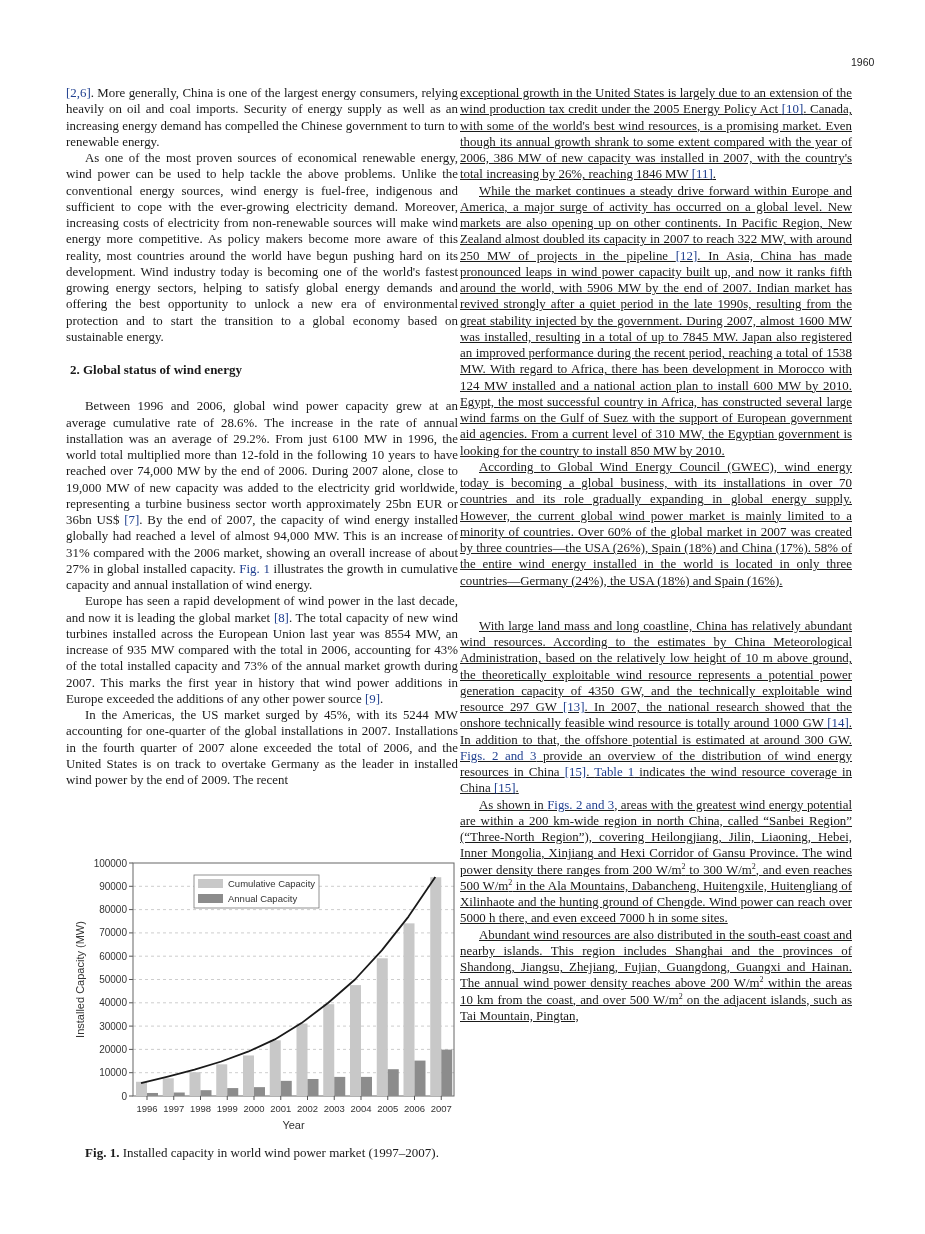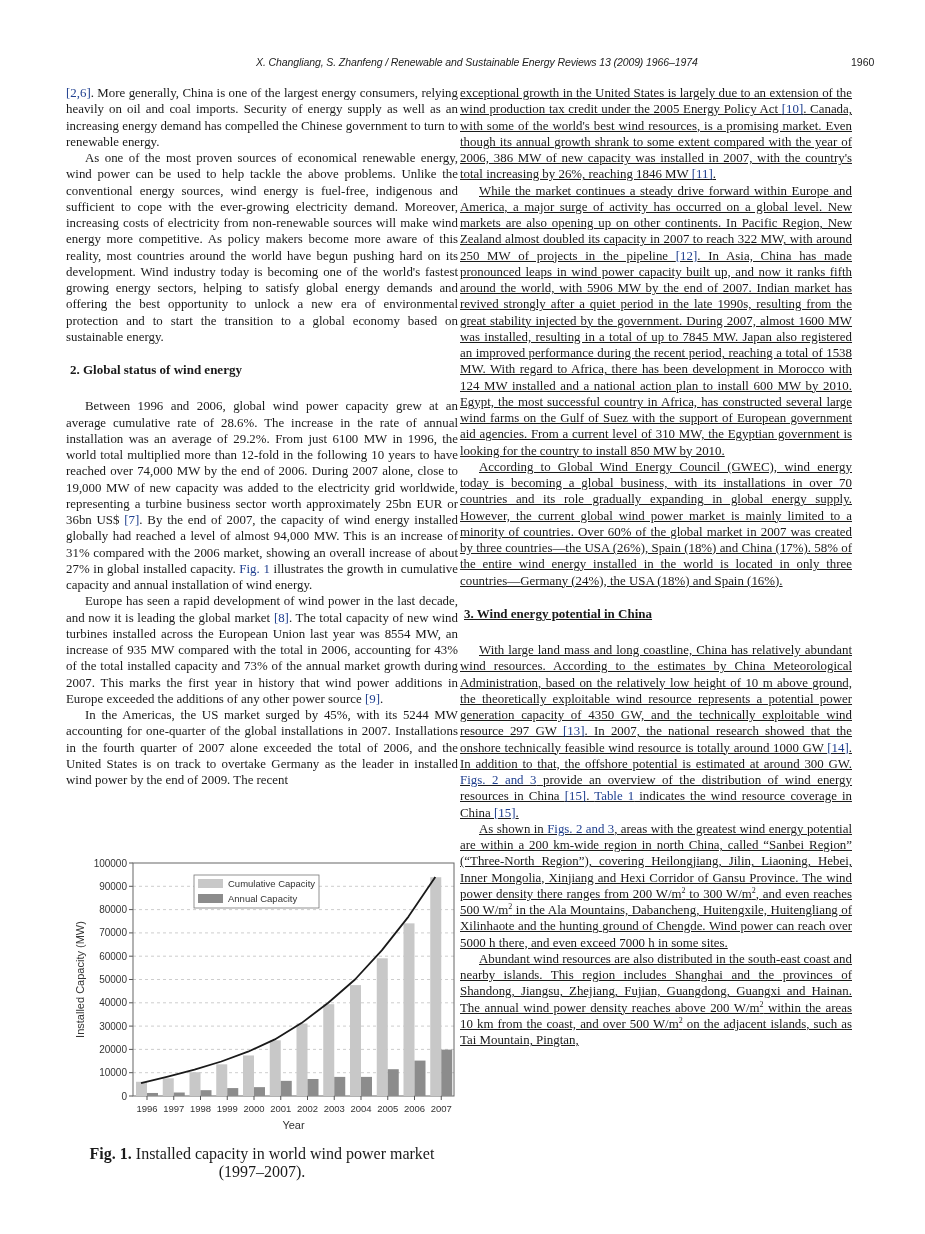--- a/index.html
+++ b/index.html
@@ -12,29 +12,28 @@
   .col.right { left:460px;text-decoration:underline; }
   .col p { margin:0; text-indent:0; }
   .col p.ind { text-indent:19px; }
   .col p.noind { text-indent:0; }
   .col h2 { margin:4px; font-size:13px; font-weight:bold; line-height:16.25px; }
   .sp-before { height:13px; }
   .sp-after { height:16px; }
   .ref { color:#1f3f8f; }
   sup { font-size:8px; line-height:0; vertical-align:super; }
   .figure { position:absolute; left:66px; top:853px; width:392px; height:290px; }
-  .caption { position:absolute; left:66px; top:1145px; width:392px; text-align:center; font-size:16px; font-family:"Liberation Serif", serif; }
+  .caption { position:absolute; left:66px; top:1145px; width:392px; text-align:center; font-size:13px; font-family:"Liberation Serif", serif; }
   .caption b { font-weight:bold; }
   svg text { font-family:"Liberation Sans", sans-serif; }
 </style>
 </head>
 <body>
 
 <div class="running-head">
-  <span class="title">X. Changliang, S. Zhanfeng / Renewable and Sustainable Energy Reviews 13 (2009) 1966–1974</span>
   <span class="page">1960</span>
 </div>
 
 <div class="col left">
   <p class="noind"><a class="ref">[2,6]</a><span>. More generally, China is one of the largest energy consumers, relying heavily on oil and coal imports. Security of energy supply as well as an increasing energy demand has compelled the Chinese government to turn to renewable energy.</span></p>
   <p class="ind">As one of the most proven sources of economical renewable energy, wind power can be used to help tackle the above problems. Unlike the conventional energy sources, wind energy is fuel-free, indigenous and sufficient to cope with the ever-growing electricity demand. Moreover, increasing costs of electricity from non-renewable sources will make wind energy more competitive. As policy makers become more aware of this reality, most countries around the world have begun pushing hard on its development. Wind industry today is becoming one of the world's fastest growing energy sectors, helping to satisfy global energy demands and offering the best opportunity to unlock a new era of environmental protection and to start the transition to a global economy based on sustainable energy.</p>
   <div class="sp-before"></div>
   <h2>2.  Global status of wind energy</h2>
   <div class="sp-after"></div>
   <p class="ind"><span>Between 1996 and 2006, global wind power capacity grew at an average cumulative rate of 28.6%. The increase in the rate of annual installation was an average of 29.2%. From just 6100 MW in 1996, the world total multiplied more than 12-fold in the following 10 years to have reached over 74,000 MW by the end of 2006. During 2007 alone, close to 19,000 MW of new capacity was added to the electricity grid worldwide, representing a turbine business sector worth approximately 25bn EUR or 36bn US$ </span><a class="ref">[7]</a><span>. By the end of 2007, the capacity of wind energy installed globally had reached a level of almost 94,000 MW. This is an increase of 31% compared with the 2006 market, showing an overall increase of about 27% in global installed capacity. </span><a class="ref">Fig. 1</a><span> illustrates the growth in cumulative capacity and annual installation of wind energy.</span></p>
@@ -134,18 +133,17 @@
       <text x="162" y="49" font-size="9.5" fill="#333">Annual Capacity</text>
     </svg>
 </div>
 <div class="caption"><b>Fig. 1.</b><span> Installed capacity in world wind power market (1997–2007).</span></div>
 
 <div class="col right">
   <p class="noind"><span>exceptional growth in the United States is largely due to an extension of the wind production tax credit under the 2005 Energy Policy Act </span><a class="ref">[10]</a><span>. Canada, with some of the world's best wind resources, is a promising market. Even though its annual growth shrank to some extent compared with the year of 2006, 386 MW of new capacity was installed in 2007, with the country's total increasing by 26%, reaching 1846 MW </span><a class="ref">[11]</a><span>.</span></p>
   <p class="ind"><span>While the market continues a steady drive forward within Europe and America, a major surge of activity has occurred on a global level. New markets are also opening up on other continents. In Pacific Region, New Zealand almost doubled its capacity in 2007 to reach 322 MW, with around 250 MW of projects in the pipeline </span><a class="ref">[12]</a><span>. In Asia, China has made pronounced leaps in wind power capacity built up, and now it ranks fifth around the world, with 5906 MW by the end of 2007. Indian market has revived strongly after a quiet period in the late 1990s, resulting from the great stability injected by the government. During 2007, almost 1600 MW was installed, resulting in a total of up to 7845 MW. Japan also registered an improved performance during the recent period, reaching a total of 1538 MW. With regard to Africa, there has been development in Morocco with 124 MW installed and a national action plan to install 600 MW by 2010. Egypt, the most successful country in Africa, has constructed several large wind farms on the Gulf of Suez with the support of European government aid agencies. From a current level of 310 MW, the Egyptian government is looking for the country to install 850 MW by 2010.</span></p>
   <p class="ind">According to Global Wind Energy Council (GWEC), wind energy today is becoming a global business, with its installations in over 70 countries and its role gradually expanding in global energy supply. However, the current global wind power market is mainly limited to a minority of countries. Over 60% of the global market in 2007 was created by three countries—the USA (26%), Spain (18%) and China (17%). 58% of the entire wind energy installed in the world is located in only three countries—Germany (24%), the USA (18%) and Spain (16%).</p>
   <div class="sp-before"></div>
-  <h2>3.  Wind energy potential in China</h2>
   <div class="sp-after"></div>
   <p class="ind"><span>With large land mass and long coastline, China has relatively abundant wind resources. According to the estimates by China Meteorological Administration, based on the relatively low height of 10 m above ground, the theoretically exploitable wind resource represents a potential power generation capacity of 4350 GW, and the technically exploitable wind resource 297 GW </span><a class="ref">[13]</a><span>. In 2007, the national research showed that the onshore technically feasible wind resource is totally around 1000 GW </span><a class="ref">[14]</a><span>. In addition to that, the offshore potential is estimated at around 300 GW. </span><a class="ref">Figs. 2 and 3</a><span> provide an overview of the distribution of wind energy resources in China </span><a class="ref">[15]</a><span>. </span><a class="ref">Table 1</a><span> indicates the wind resource coverage in China </span><a class="ref">[15]</a><span>.</span></p>
   <p class="ind"><span>As shown in </span><a class="ref">Figs. 2 and 3</a><span>, areas with the greatest wind energy potential are within a 200 km-wide region in north China, called “Sanbei Region” (“Three-North Region”), covering Heilongjiang, Jilin, Liaoning, Hebei, Inner Mongolia, Xinjiang and Hexi Corridor of Gansu Province. The wind power density there ranges from 200 W/m</span><sup>2</sup><span> to 300 W/m</span><sup>2</sup><span>, and even reaches 500 W/m</span><sup>2</sup><span> in the Ala Mountains, Dabancheng, Huitengxile, Huitengliang of Xilinhaote and the hunting ground of Chengde. Wind power can reach over 5000 h there, and even exceed 7000 h in some sites.</span></p>
   <p class="ind"><span>Abundant wind resources are also distributed in the south-east coast and nearby islands. This region includes Shanghai and the provinces of Shandong, Jiangsu, Zhejiang, Fujian, Guangdong, Guangxi and Hainan. The annual wind power density reaches above 200 W/m</span><sup>2</sup><span> within the areas 10 km from the coast, and over 500 W/m</span><sup>2</sup><span> on the adjacent islands, such as Tai Mountain, Pingtan,</span></p>
 </div>
 
 </body></html>

